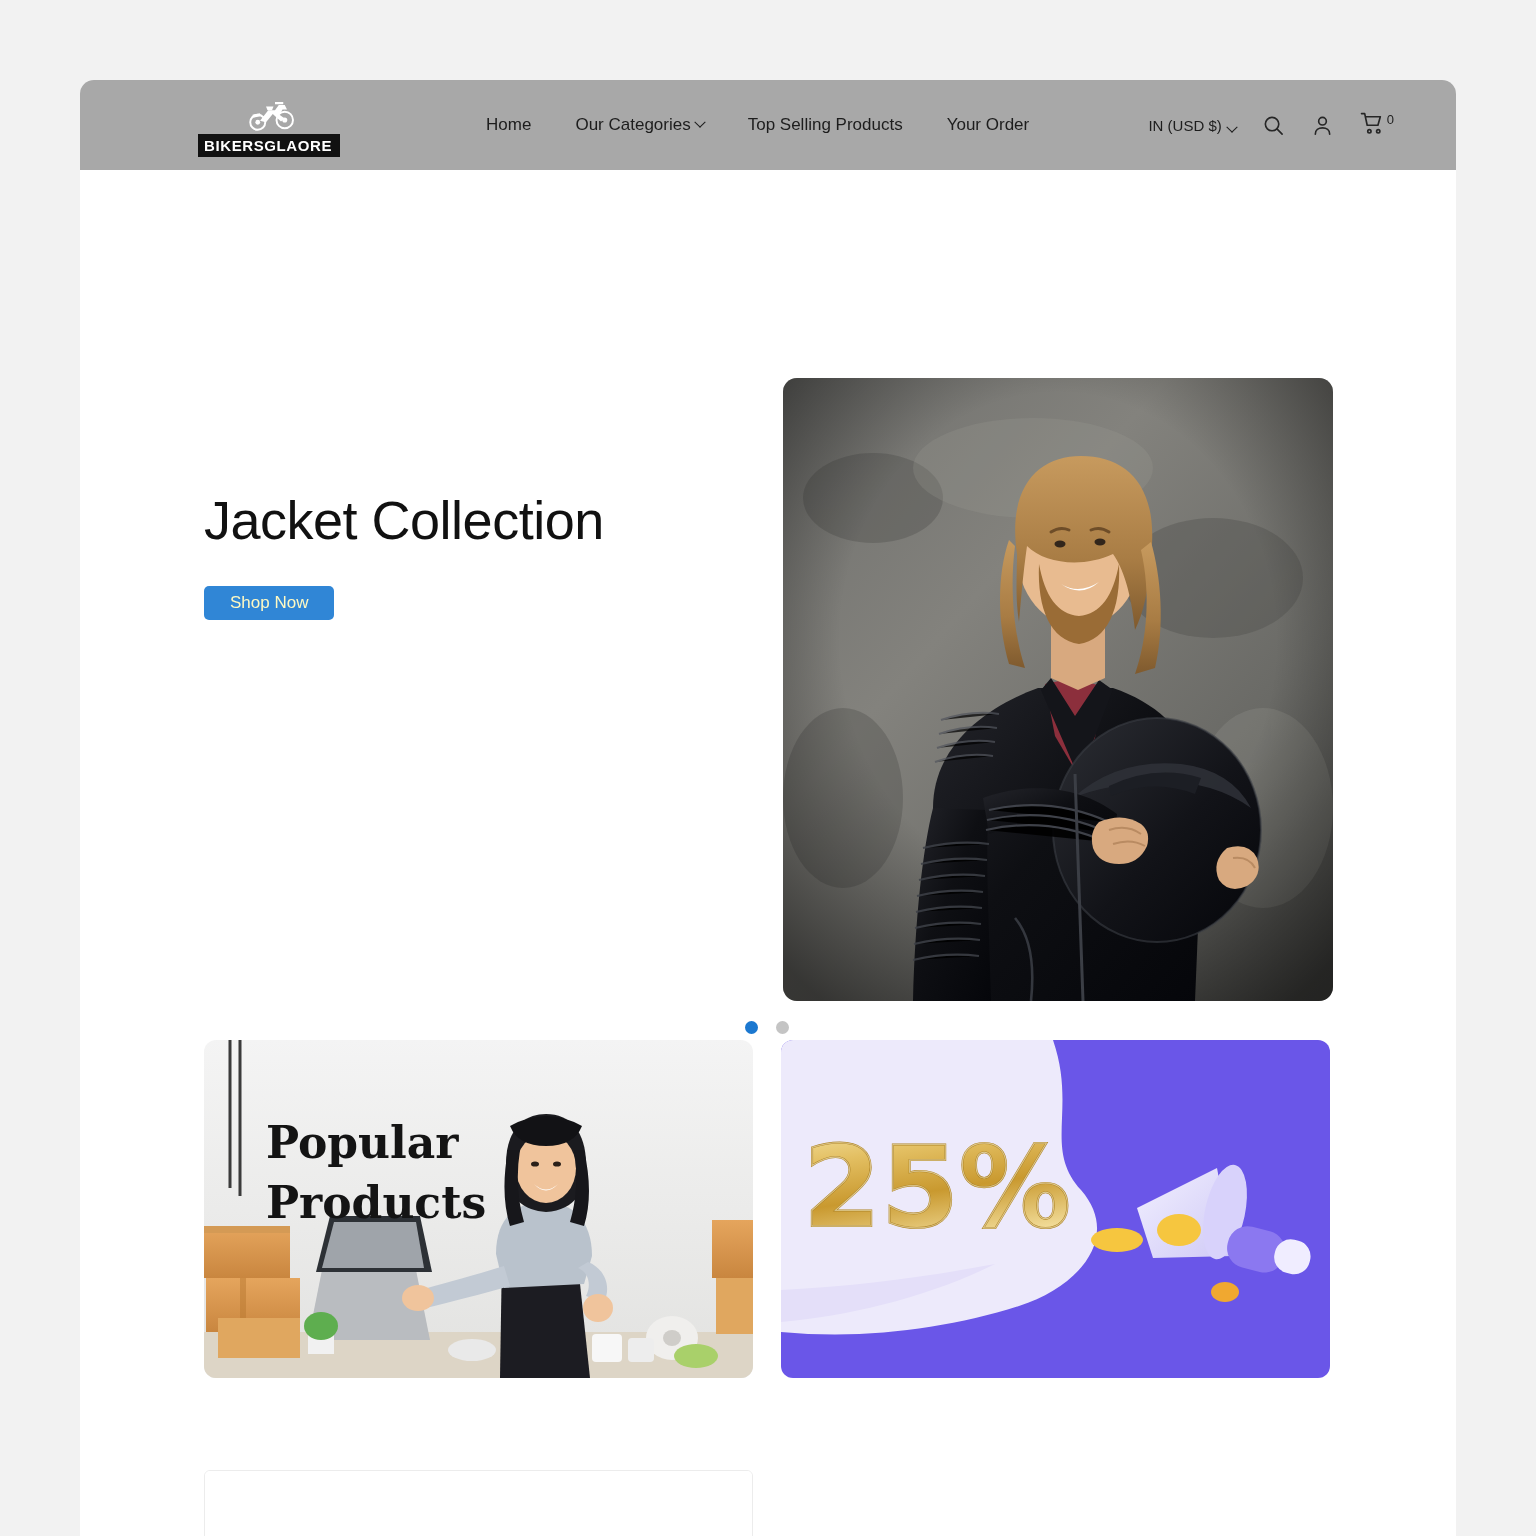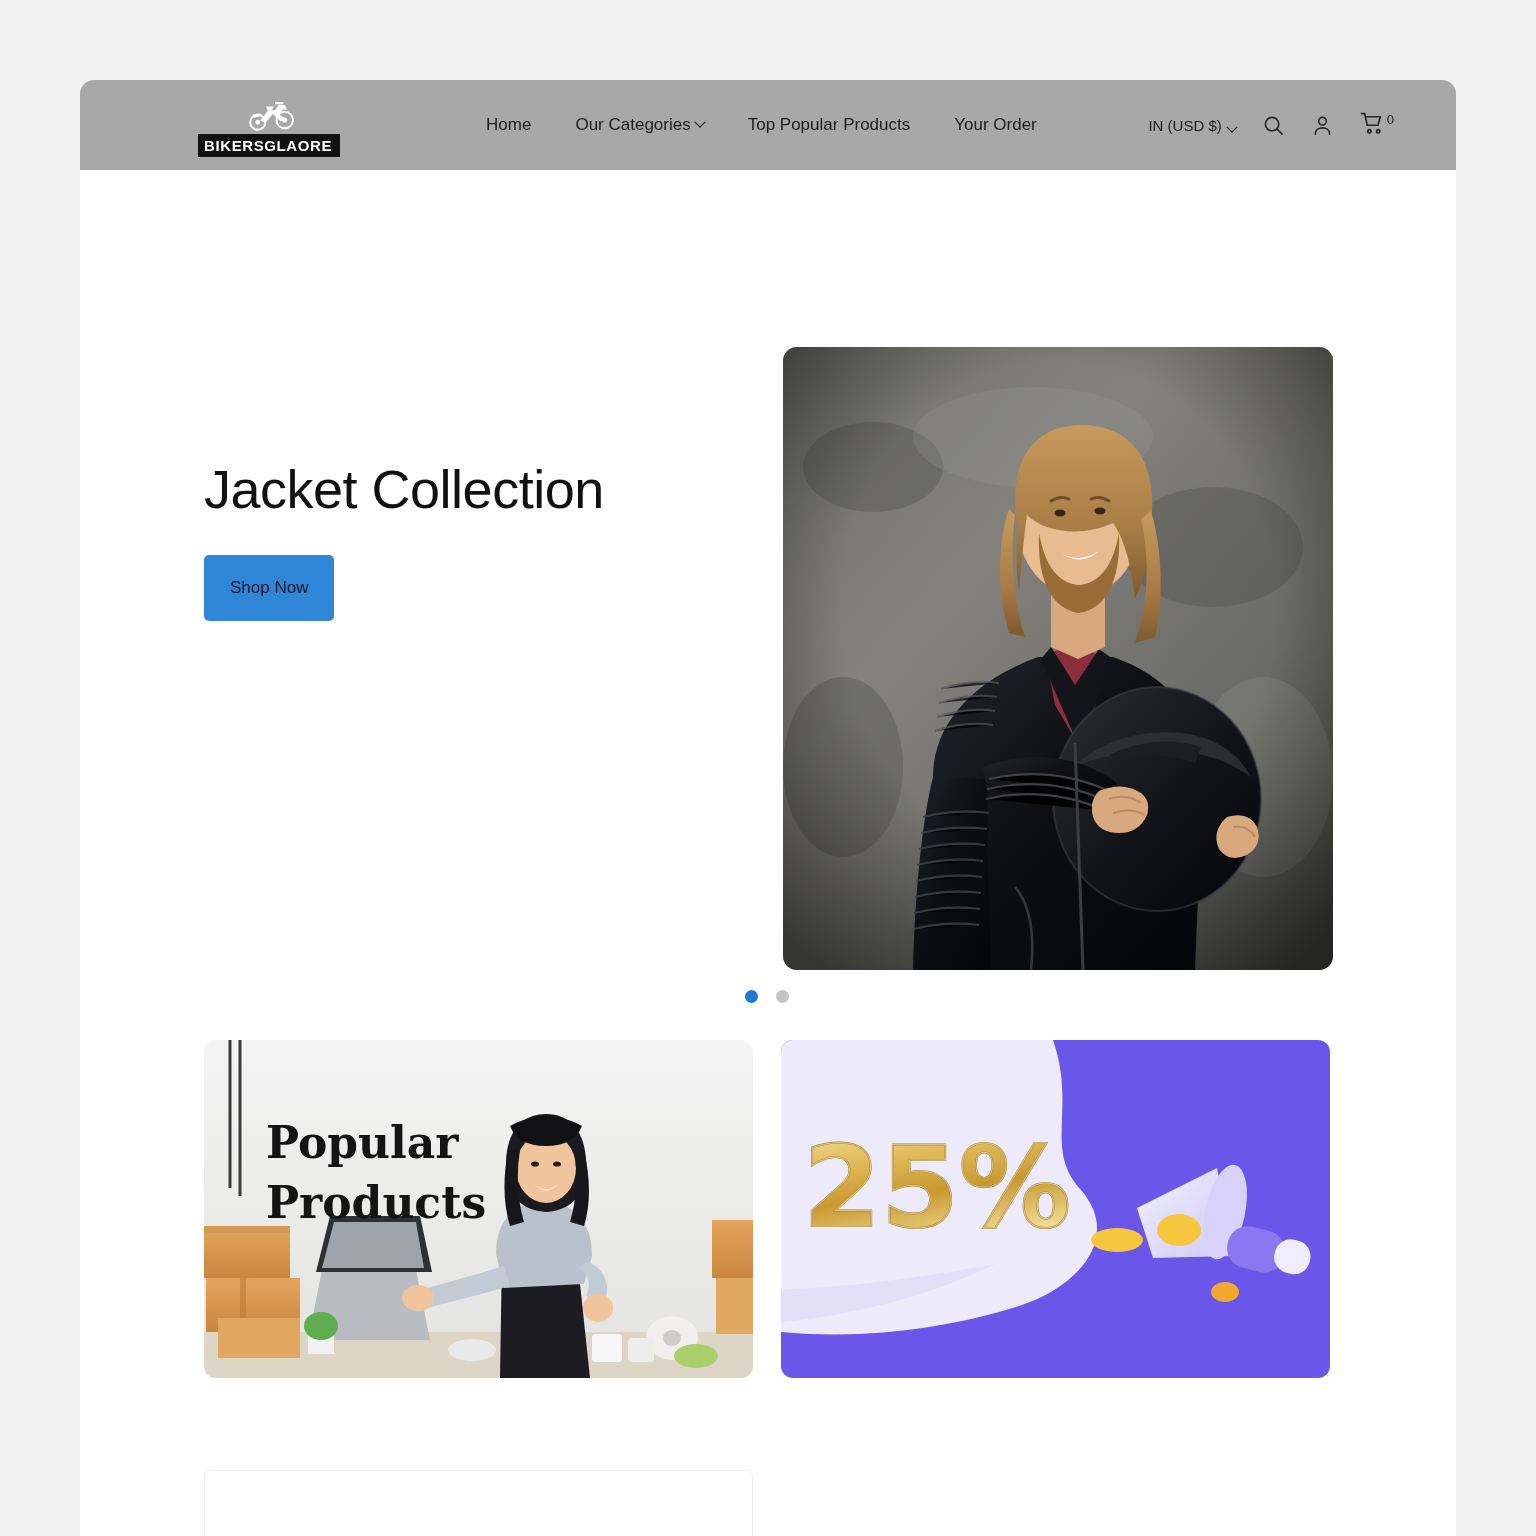--- a/index.html
+++ b/index.html
@@ -106,20 +106,21 @@
   .icon-btn { cursor: pointer; display: flex; align-items: center; }
   .cart-wrap { display: flex; align-items: flex-start; gap: 2px; cursor: pointer; }
   .cart-count { font-size: 13px; color: #222; line-height: 1; margin-top: 2px; }
 
   
   .hero {
     position: relative;
     height: 700px;
     display: flex;
     align-items: flex-start;
+    margin-top: 31px;
   }
   .hero-text {
     position: absolute;
     left: 124px;
     top: 290px;
     width: 600px;
   }
   .hero-title {
     font-size: 54px;
     font-weight: 400;
@@ -129,23 +130,23 @@
   }
   .hero-sub {
     margin-top: 26px;
     font-size: 17px;
     color: #3a3a3a;
   }
   .hero-cta {
     display: inline-block;
     margin-top: 36px;
     background: #3086d6;
-    color: #0f172a;
+    color: #fef9c3;
     font-size: 17px;
-    padding: 23px 26px;
+    padding: 7px 26px;
     border: none;
     border-radius: 5px;
     cursor: pointer;
     font-family: "Liberation Sans", sans-serif;
   }
 
   .hero-media {
     position: absolute;
     left: 703px;
     top: 177px;
@@ -235,21 +236,21 @@
 
       <nav class="main-nav">
         <span class="nav-link">
           <span>Home</span>
         </span>
         <span class="nav-link">
           <span>Our Categories</span>
           <i class="chev"></i>
         </span>
         <span class="nav-link">
-          <span>Top Popular Products</span>
+          <span>Top Selling Products</span>
         </span>
         <span class="nav-link">
           <span>Your Order</span>
         </span>
       </nav>
 
       <div class="header-right">
 
         <span class="currency">
           <span>IN (USD $)</span>

